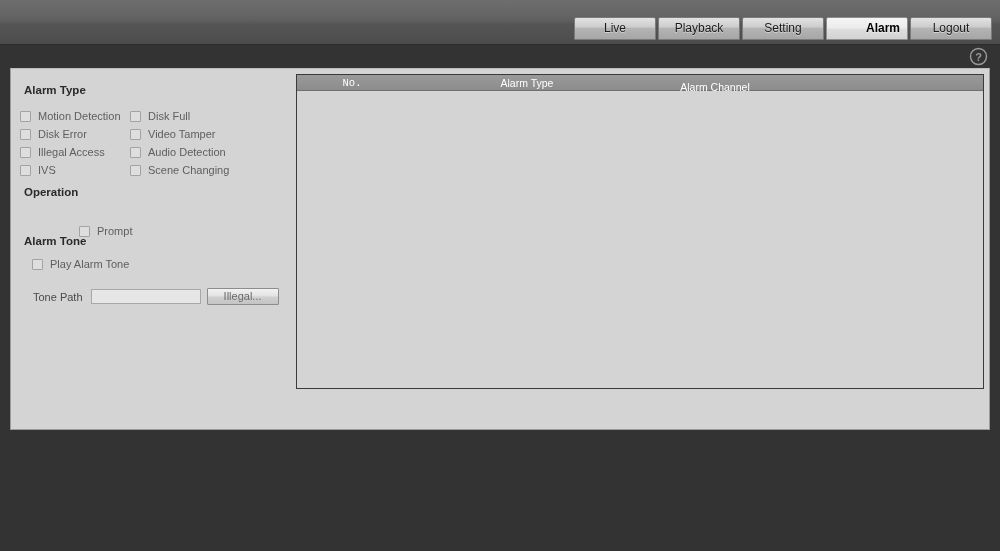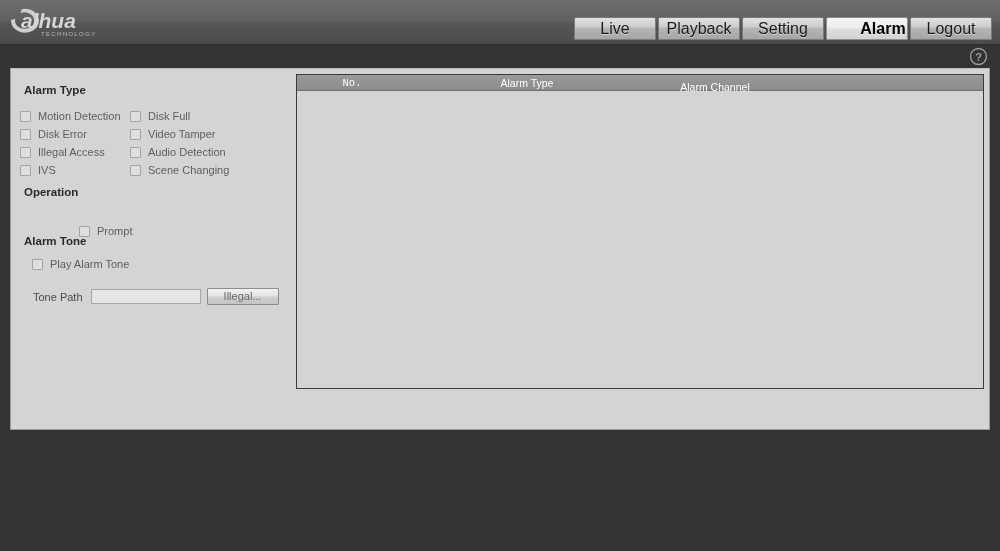--- a/index.html
+++ b/index.html
@@ -33,21 +33,21 @@
   .navtabs {
     position: absolute; right: 8px; top: 17px;
     height: 23px;
     display: flex;
     gap: 2px;
   }
   .tab {
     width: 82px; height: 23px;
     line-height: 21px;
     text-align: center;
-    font-size: 16px;
+    font-size: 12px;
     color: #1b1b1b;
     background: linear-gradient(to bottom, #e2e2e2 0%, #cdcdcd 42%, #b4b4b4 50%, #a6a6a6 100%);
     border: 1px solid #7a7a7a;
     border-radius: 2px 2px 0 0;
     cursor: pointer;
     text-shadow: 0 1px 0 rgba(255,255,255,.45);
     font-weight: normal;
   }
   .tab.active {
     background: linear-gradient(to bottom, #f5f5f5 0%, #ececec 45%, #dedede 55%, #d2d2d2 100%);
@@ -195,29 +195,20 @@
   .tbody {
     height: 297px;
     background: #d4d4d4;
   }
 </style>
 </head>
 <body>
 
 <div class="topbar">
 
-  <div class="logo">
-    <svg width="120" height="36" viewBox="0 0 120 36" xmlns="http://www.w3.org/2000/svg" aria-hidden="true">
-      <g fill="#cfcfcf">
-        <path d="M3 16 a14 12 0 1 0 11 -11 l-1.6 4.2 a9.6 8.2 0 1 1 -5.2 5.6 z"></path>
-        <text x="13" y="24" font-family="'Liberation Sans', sans-serif" font-size="21" font-weight="bold" font-style="italic" fill="#d6d6d6">alhua</text>
-      </g>
-      <text x="33" y="32" font-family="'Liberation Sans', sans-serif" font-size="6.2" letter-spacing="1.2" fill="#b9b9b9">TECHNOLOGY</text>
-    </svg>
-  </div>
 
   <div class="navtabs">
     <div class="tab">Live</div>
     <div class="tab">Playback</div>
     <div class="tab">Setting</div>
     <div class="tab active">Alarm</div>
     <div class="tab">Logout</div>
   </div>
 </div>
 

